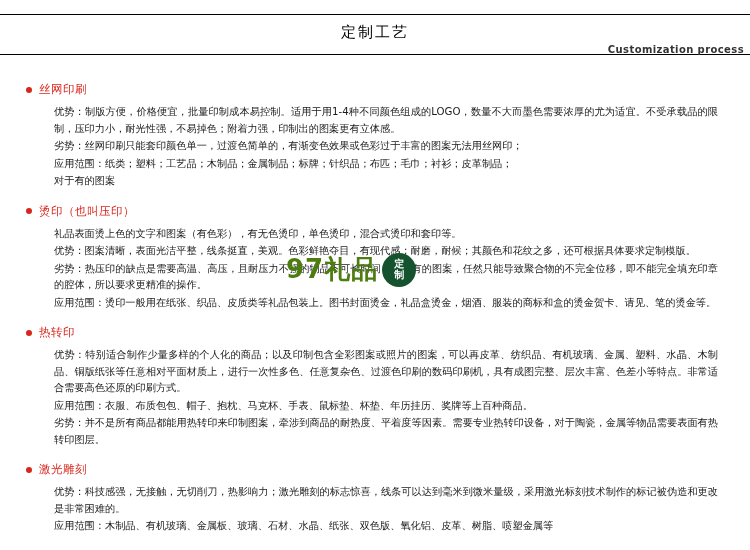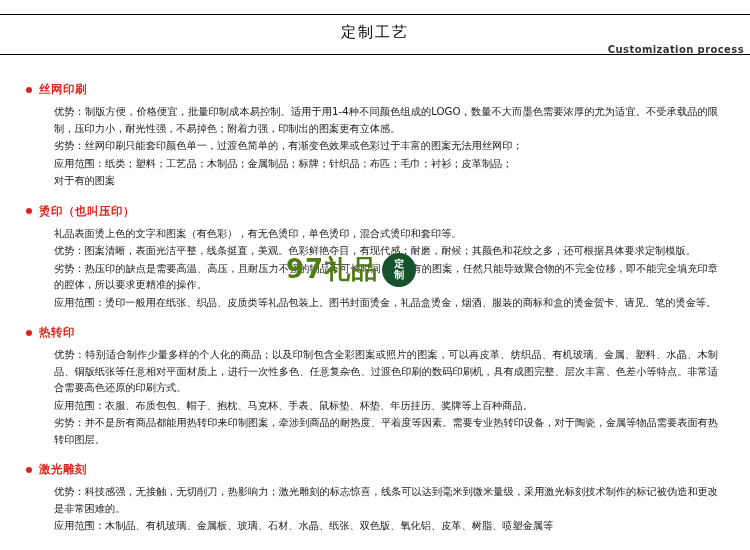--- a/index.html
+++ b/index.html
@@ -77,21 +77,21 @@
     width: 6px;
     height: 6px;
     border-radius: 50%;
     background: #d9261c;
     margin-right: 7px;
     margin-left: 8px;
     flex: 0 0 auto;
   }
   .section-title {
     font-size: 11.5px;
-    font-weight: bold;
+    font-weight: normal;
     color: #d9261c;
     letter-spacing: 0.5px;
   }
 
   .para {
     font-size: 10.2px;
     line-height: 1.62;
     color: #1a1a1a;
     margin: 0 0 1px 0;
     padding-left: 36px;

